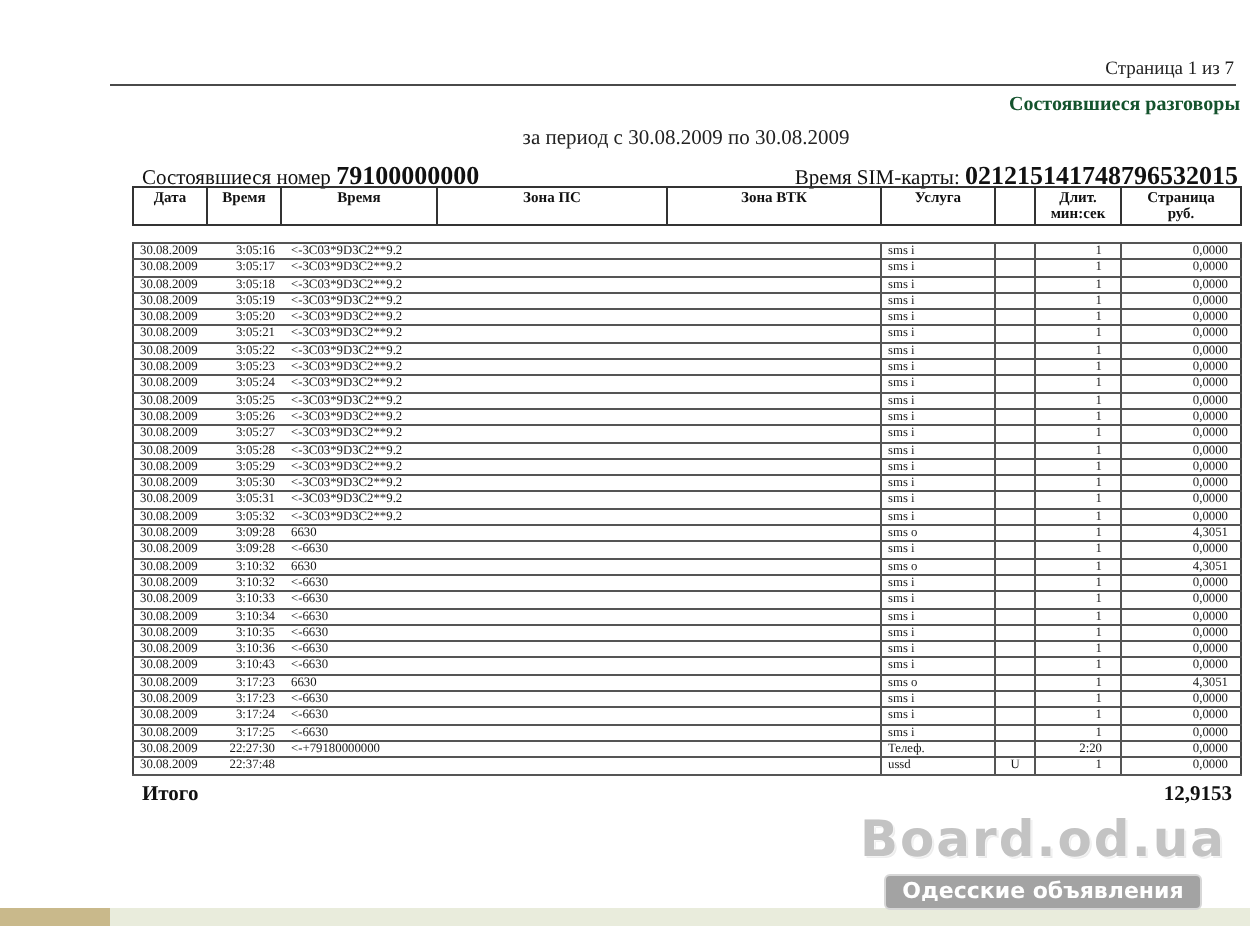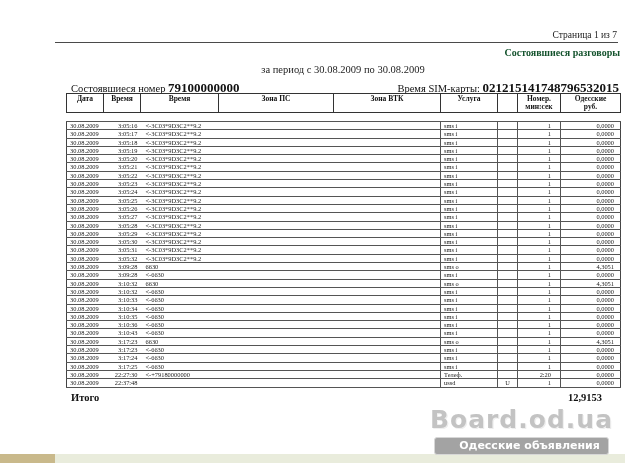--- a/index.html
+++ b/index.html
@@ -57,36 +57,36 @@
   td.c5 { text-align: left;  padding-left: 3px; }
   td.c6 { text-align: center; }
   td.c7 { text-align: right; padding-right: 9px; }
   td.c8 { text-align: right; padding-right: 6px; }
 
   .totals {
     position: absolute; top: 392px; left: 66px; width: 554px; height: 14px;
     font-weight: bold; font-size: 10.5px; color: #111; text-align: right;
   }
   .totals-label { position: absolute; left: 5px; top: 0; }
-  .totals-value { position: absolute; right: 18px; top: 0; }
+  .totals-value { position: absolute; right: 4px; top: 0; }
 
   .watermark {
     position: absolute; right: 12px; bottom: 8px;
     text-align: center; font-family: "DejaVu Sans", sans-serif;
   }
   .wm-title {
     font-size: 25px; font-weight: bold; letter-spacing: 1px;
     color: #c3c3c3;
     text-shadow: 0 0 1px #ffffff, 0 0 2px #ffffff, 1px 1px 0 #e9e9e9;
   }
   .wm-sub {
     display: inline-block; margin-top: 1px;
     background: #a3a3a3; color: #ffffff;
     font-size: 11px; font-weight: bold;
-    padding: 1px 8px 2px 24px; border-radius: 3px;
+    padding: 1px 8px 2px 8px; border-radius: 3px;
     border: 1px solid #d7d7d7;
   }
 
   .bottom-strip {
     position: absolute; left: 0; bottom: 0; width: 625px; height: 9px;
     background: #e9ecdc;
   }
   .bottom-corner {
     position: absolute; left: 0; bottom: 0; width: 55px; height: 9px;
     background: #c9b98b;
@@ -128,23 +128,23 @@
     </colgroup>
     <tbody>
         <tr>
       <th>Дата</th>
       <th>Время</th>
       <th>Время</th>
       <th>Зона ПС</th>
       <th>Зона ВТК</th>
       <th>Услуга</th>
       <th></th>
-      <th>Номер.
+      <th>Длит.
 мин:сек</th>
-      <th>Одесские
+      <th>Страница
 руб.</th>
     </tr>
   </tbody>
     </table>
 
   <table class="calls-body">
     <colgroup>
       <col style="width:37px">
         <col style="width:37px">
         <col style="width:78px">

